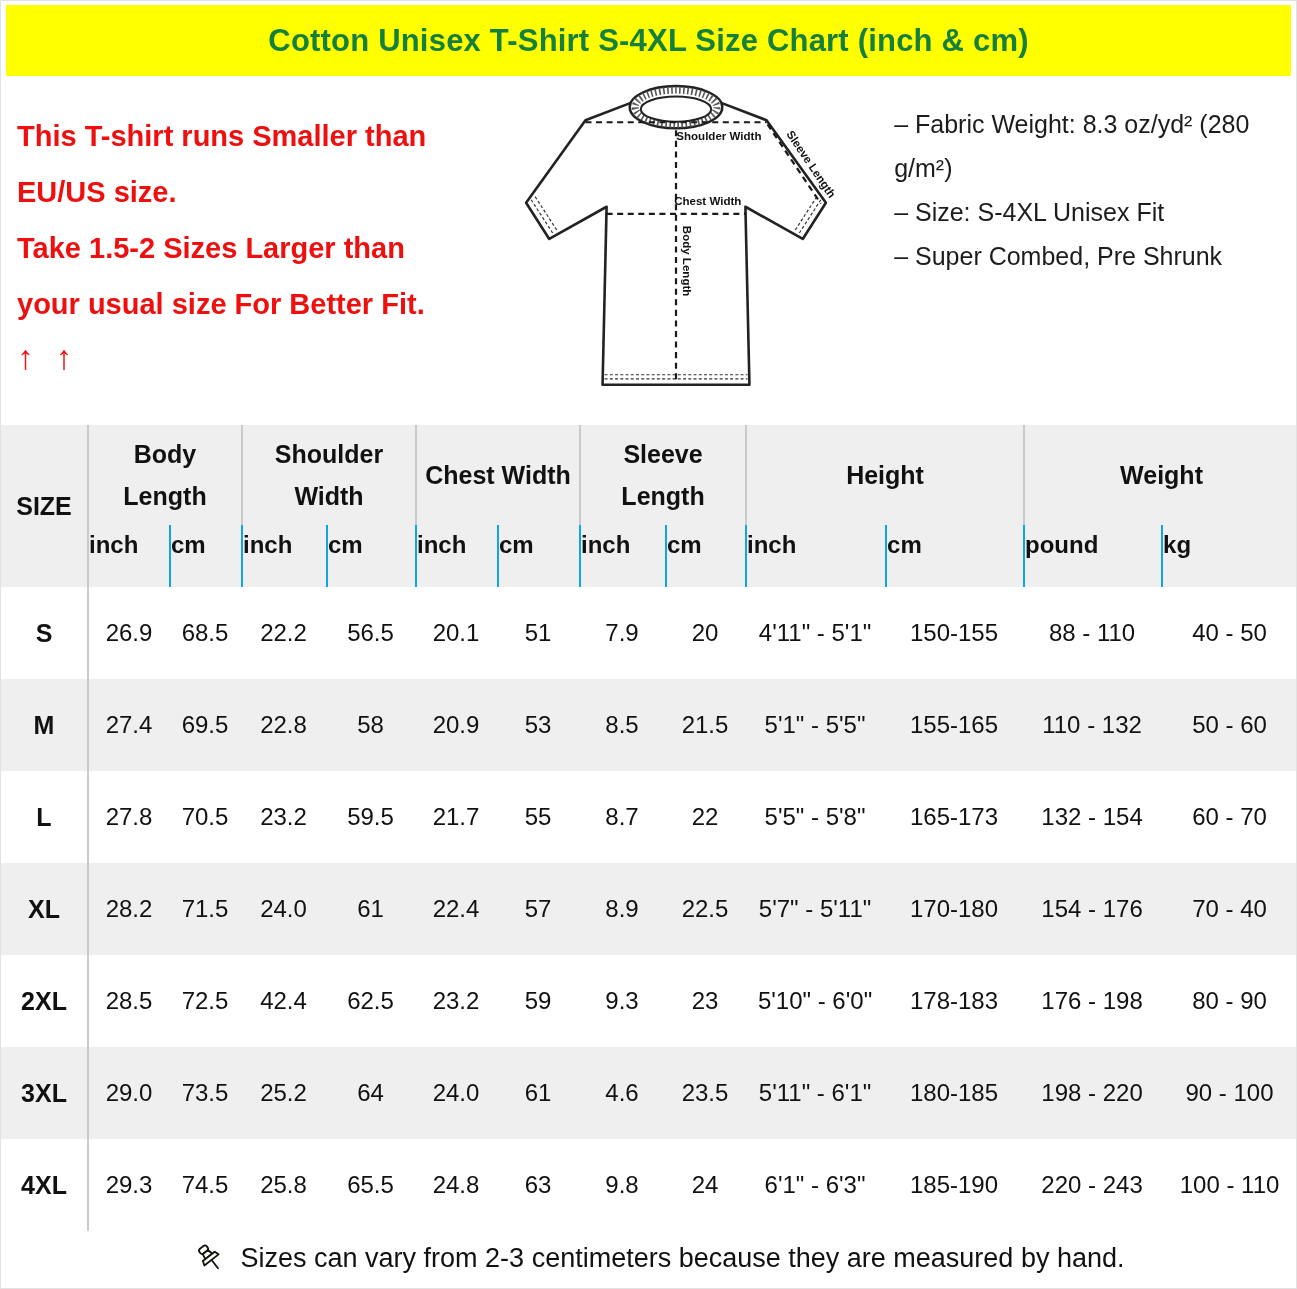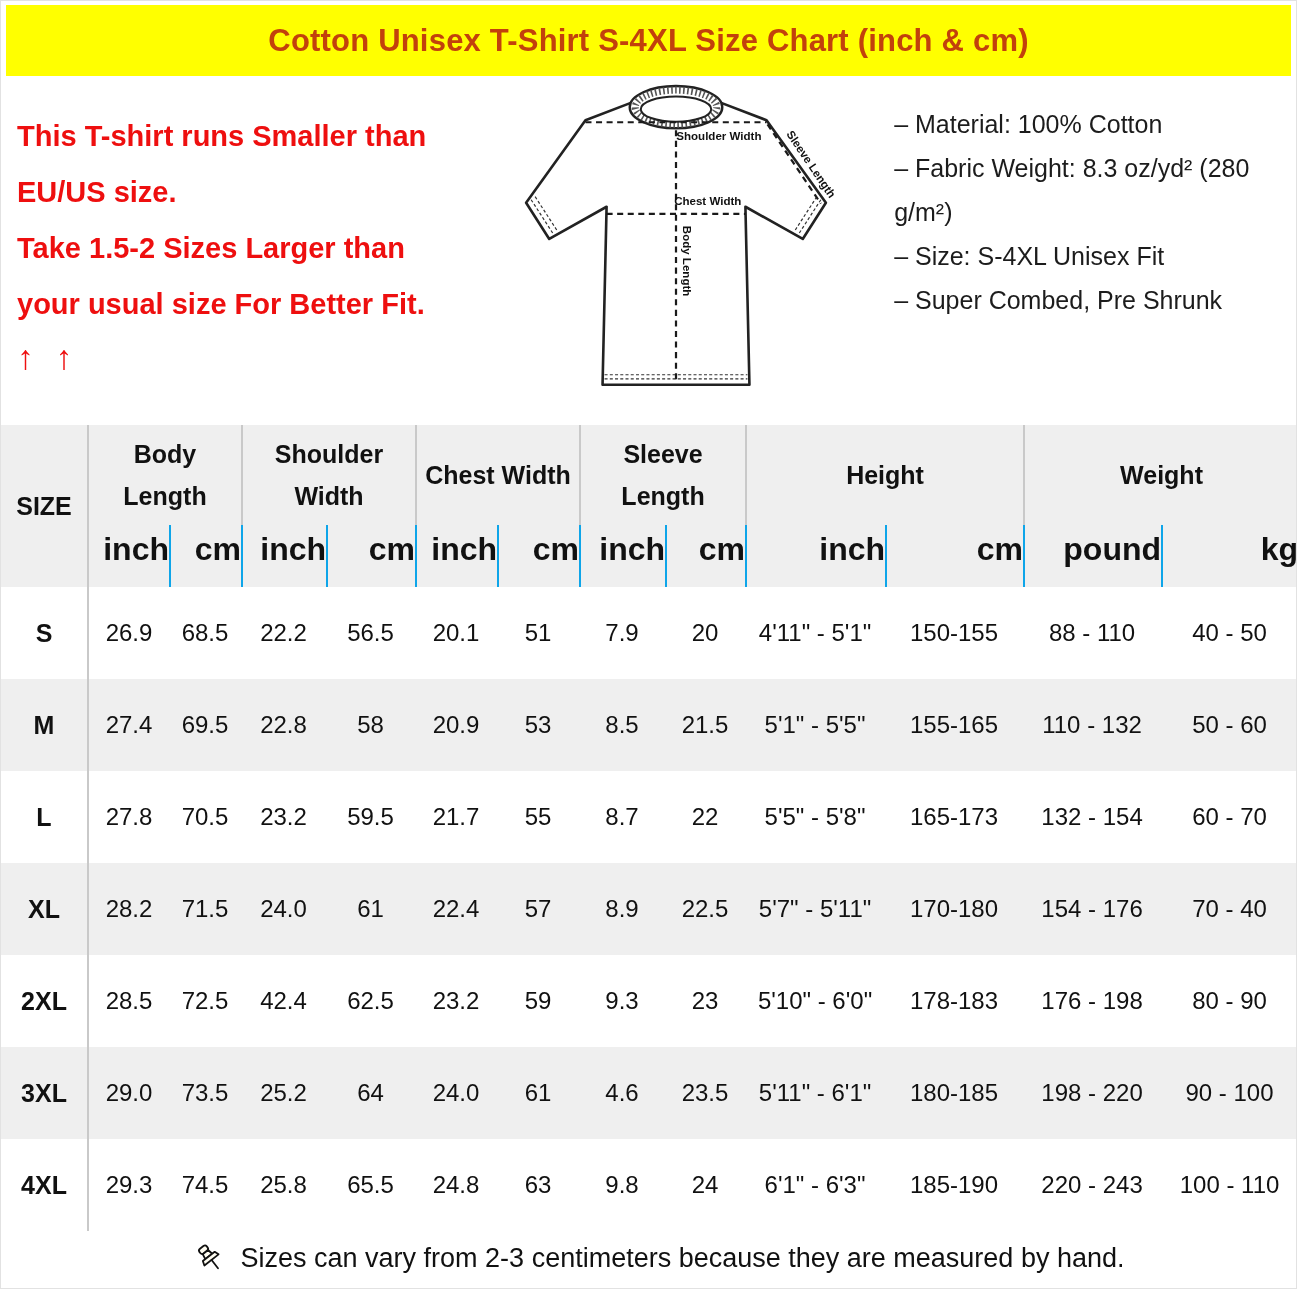--- a/index.html
+++ b/index.html
@@ -16,21 +16,21 @@
     margin: 4px 5px 0 5px;
     height: 71px;
     background: #ffff00;
     display: flex;
     align-items: center;
     justify-content: center;
   }
   .banner .title {
     font-size: 31px;
     font-weight: bold;
-    color: #c2410c;
+    color: #15803d;
     letter-spacing: 0.2px;
   }
   
   .info-row {
     height: 345px;
     display: flex;
     align-items: flex-start;
     padding-left: 16px;
     justify-content: flex-end;
   }
@@ -63,21 +63,21 @@
     border-collapse: separate;
     border-spacing: 0;
     margin-top: 4px;
   }
   thead th {
     background: #efefef;
     font-weight: bold;
     color: #111;
   }
   tr.group-row th { height: 100px; font-size: 25px; vertical-align: middle; text-align: center; white-space: pre-line; line-height: 42px; }
-  tr.unit-row th { height: 62px; font-size: 32px; vertical-align: top; text-align: right; padding-top: 6px; }
+  tr.unit-row th { height: 62px; font-size: 24px; vertical-align: top; text-align: left; padding-top: 6px; }
   th.size-head { border-right: 2px solid #c9c9c9; font-size: 25px; }
   tr.group-row th:nth-child(n+3) { border-left: 2px solid #c9c9c9; }
   tr.unit-row th:not(:first-child) { border-left: 2px solid #0ea5e9; }
   tbody td {
     height: 92px;
     text-align: center;
     vertical-align: middle;
     font-size: 24px;
     color: #111;
   }
@@ -143,21 +143,20 @@
       <g fill="#111" font-size="11.5" font-weight="bold">
         <text x="250" y="60" text-anchor="end">Shoulder Width</text>
         <text x="230" y="124" text-anchor="end">Chest Width</text>
         <text transform="translate(172,180) rotate(90)" text-anchor="middle">Body Length</text>
         <text transform="translate(296,86) rotate(56)" text-anchor="middle">Sleeve Length</text>
       </g>
     </svg>
   </div>
 
   <div class="specs">
-      <div class="spec-line">– Material: 100% Cotton</div>
       <div class="spec-line">– Fabric Weight: 8.3 oz/yd² (280 g/m²)</div>
       <div class="spec-line">– Size: S-4XL Unisex Fit</div>
       <div class="spec-line">– Super Combed, Pre Shrunk</div>
     </div>
 
 </div>
 
 <table class="size-chart">
   <colgroup>
     <col style="width:88px">

